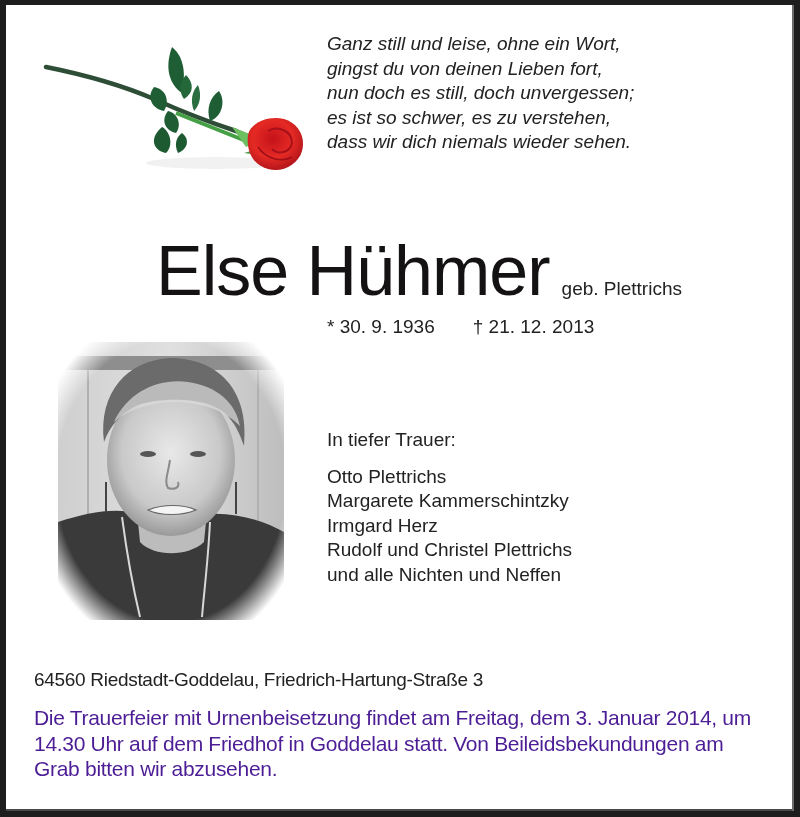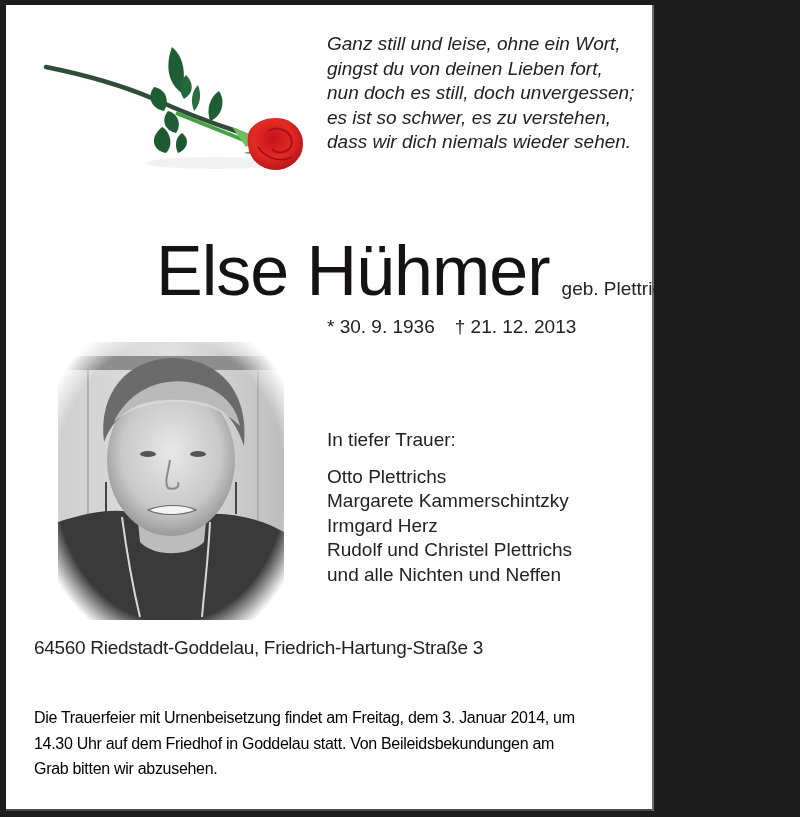--- a/index.html
+++ b/index.html
@@ -2,48 +2,48 @@
 <html><head>
   <meta charset="utf-8">
   <style>
     html, body { margin: 0; padding: 0; }
     body {
       width: 800px; height: 817px; background: #1e1d1d;
       position: relative; overflow: hidden;
       font-family: "Liberation Sans", sans-serif; color: #1c1a1a;
     }
     .frame {
-      position: absolute; left: 6px; top: 5px; width: 648px; height: 806px;
+      position: absolute; left: 6px; top: 5px; width: 788px; height: 806px;
       background: #ffffff; box-shadow: inset -2px 0 0 #6b6b6b, inset 0 -2px 0 #4a4a4a;
       overflow: hidden;
     }
     .abs { position: absolute; }
     .rose { left: 30px; top: 30px; width: 275px; height: 150px; }
     .poem {
       left: 321px; top: 27px; font-size: 19px; font-style: italic;
       line-height: 24.6px; color: #222;
     }
     .poem div { white-space: nowrap; }
     .name-row { left: 150px; top: 226px; white-space: nowrap; }
     .name {
       font-size: 70px; letter-spacing: -1px; color: #141212; vertical-align: baseline;
     }
     .maiden { font-size: 19px; color: #222; margin-left: 12px; vertical-align: baseline; }
     .dates { left: 321px; top: 311px; font-size: 19px; color: #222; white-space: nowrap; }
-    .dates span + span { margin-left: 20px; }
+    .dates span + span { margin-left: 38px; }
     .photo {
       left: 52px; top: 337px; width: 226px; height: 278px;
     }
     .mourn { left: 321px; top: 423px; font-size: 19px; color: #222; line-height: 24.6px; }
     .mourn .head { margin-bottom: 12px; }
     .mourn div { white-space: nowrap; }
-    .address { left: 28px; top: 632px; font-size: 19px; color: #222; white-space: nowrap; letter-spacing: -0.3px; }
+    .address { left: 28px; top: 664px; font-size: 19px; color: #222; white-space: nowrap; letter-spacing: -0.3px; }
     .info {
-      left: 28px; top: 700px; width: 740px; font-size: 16px; line-height: 25.5px;
-      color: #000000; letter-spacing: -0.3px;
+      left: 28px; top: 700px; width: 740px; font-size: 21px; line-height: 25.5px;
+      color: #4c1d95; letter-spacing: -0.3px;
     }
     .info div { white-space: nowrap; }
   </style>
 </head>
 <body>
 
 <div class="frame">
 
   <svg class="abs rose" viewBox="0 0 275 150">
     <defs>

